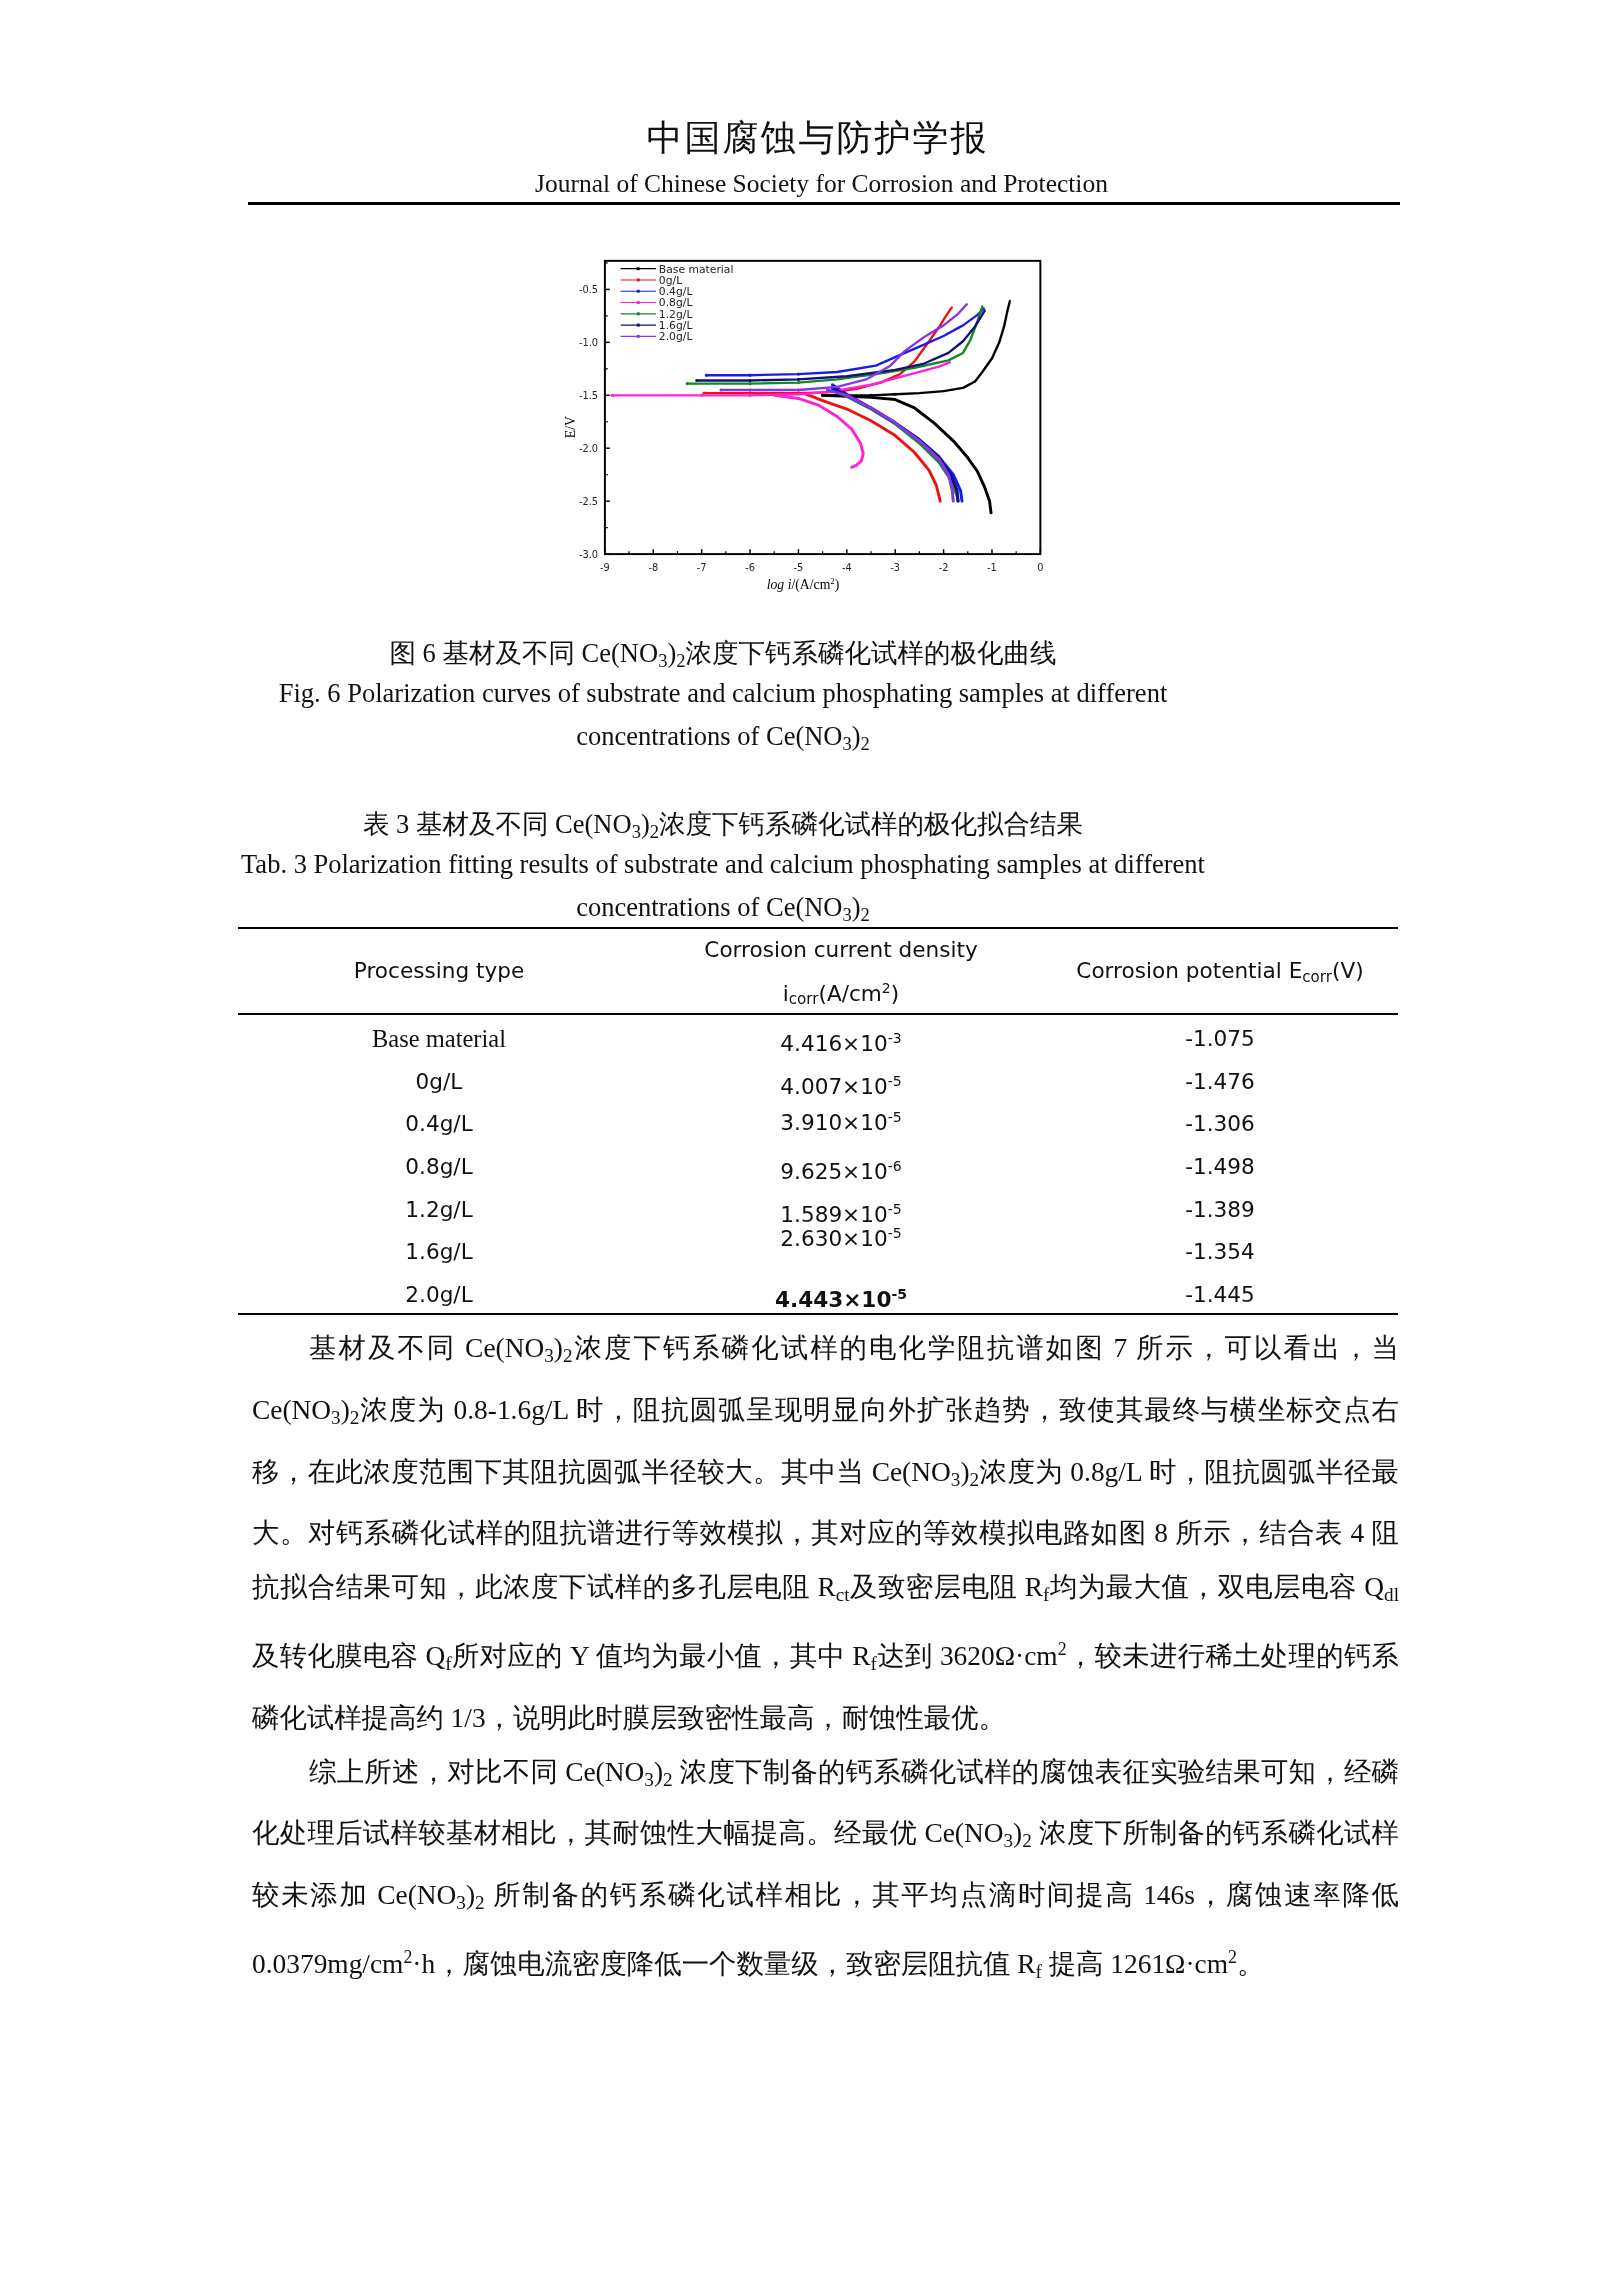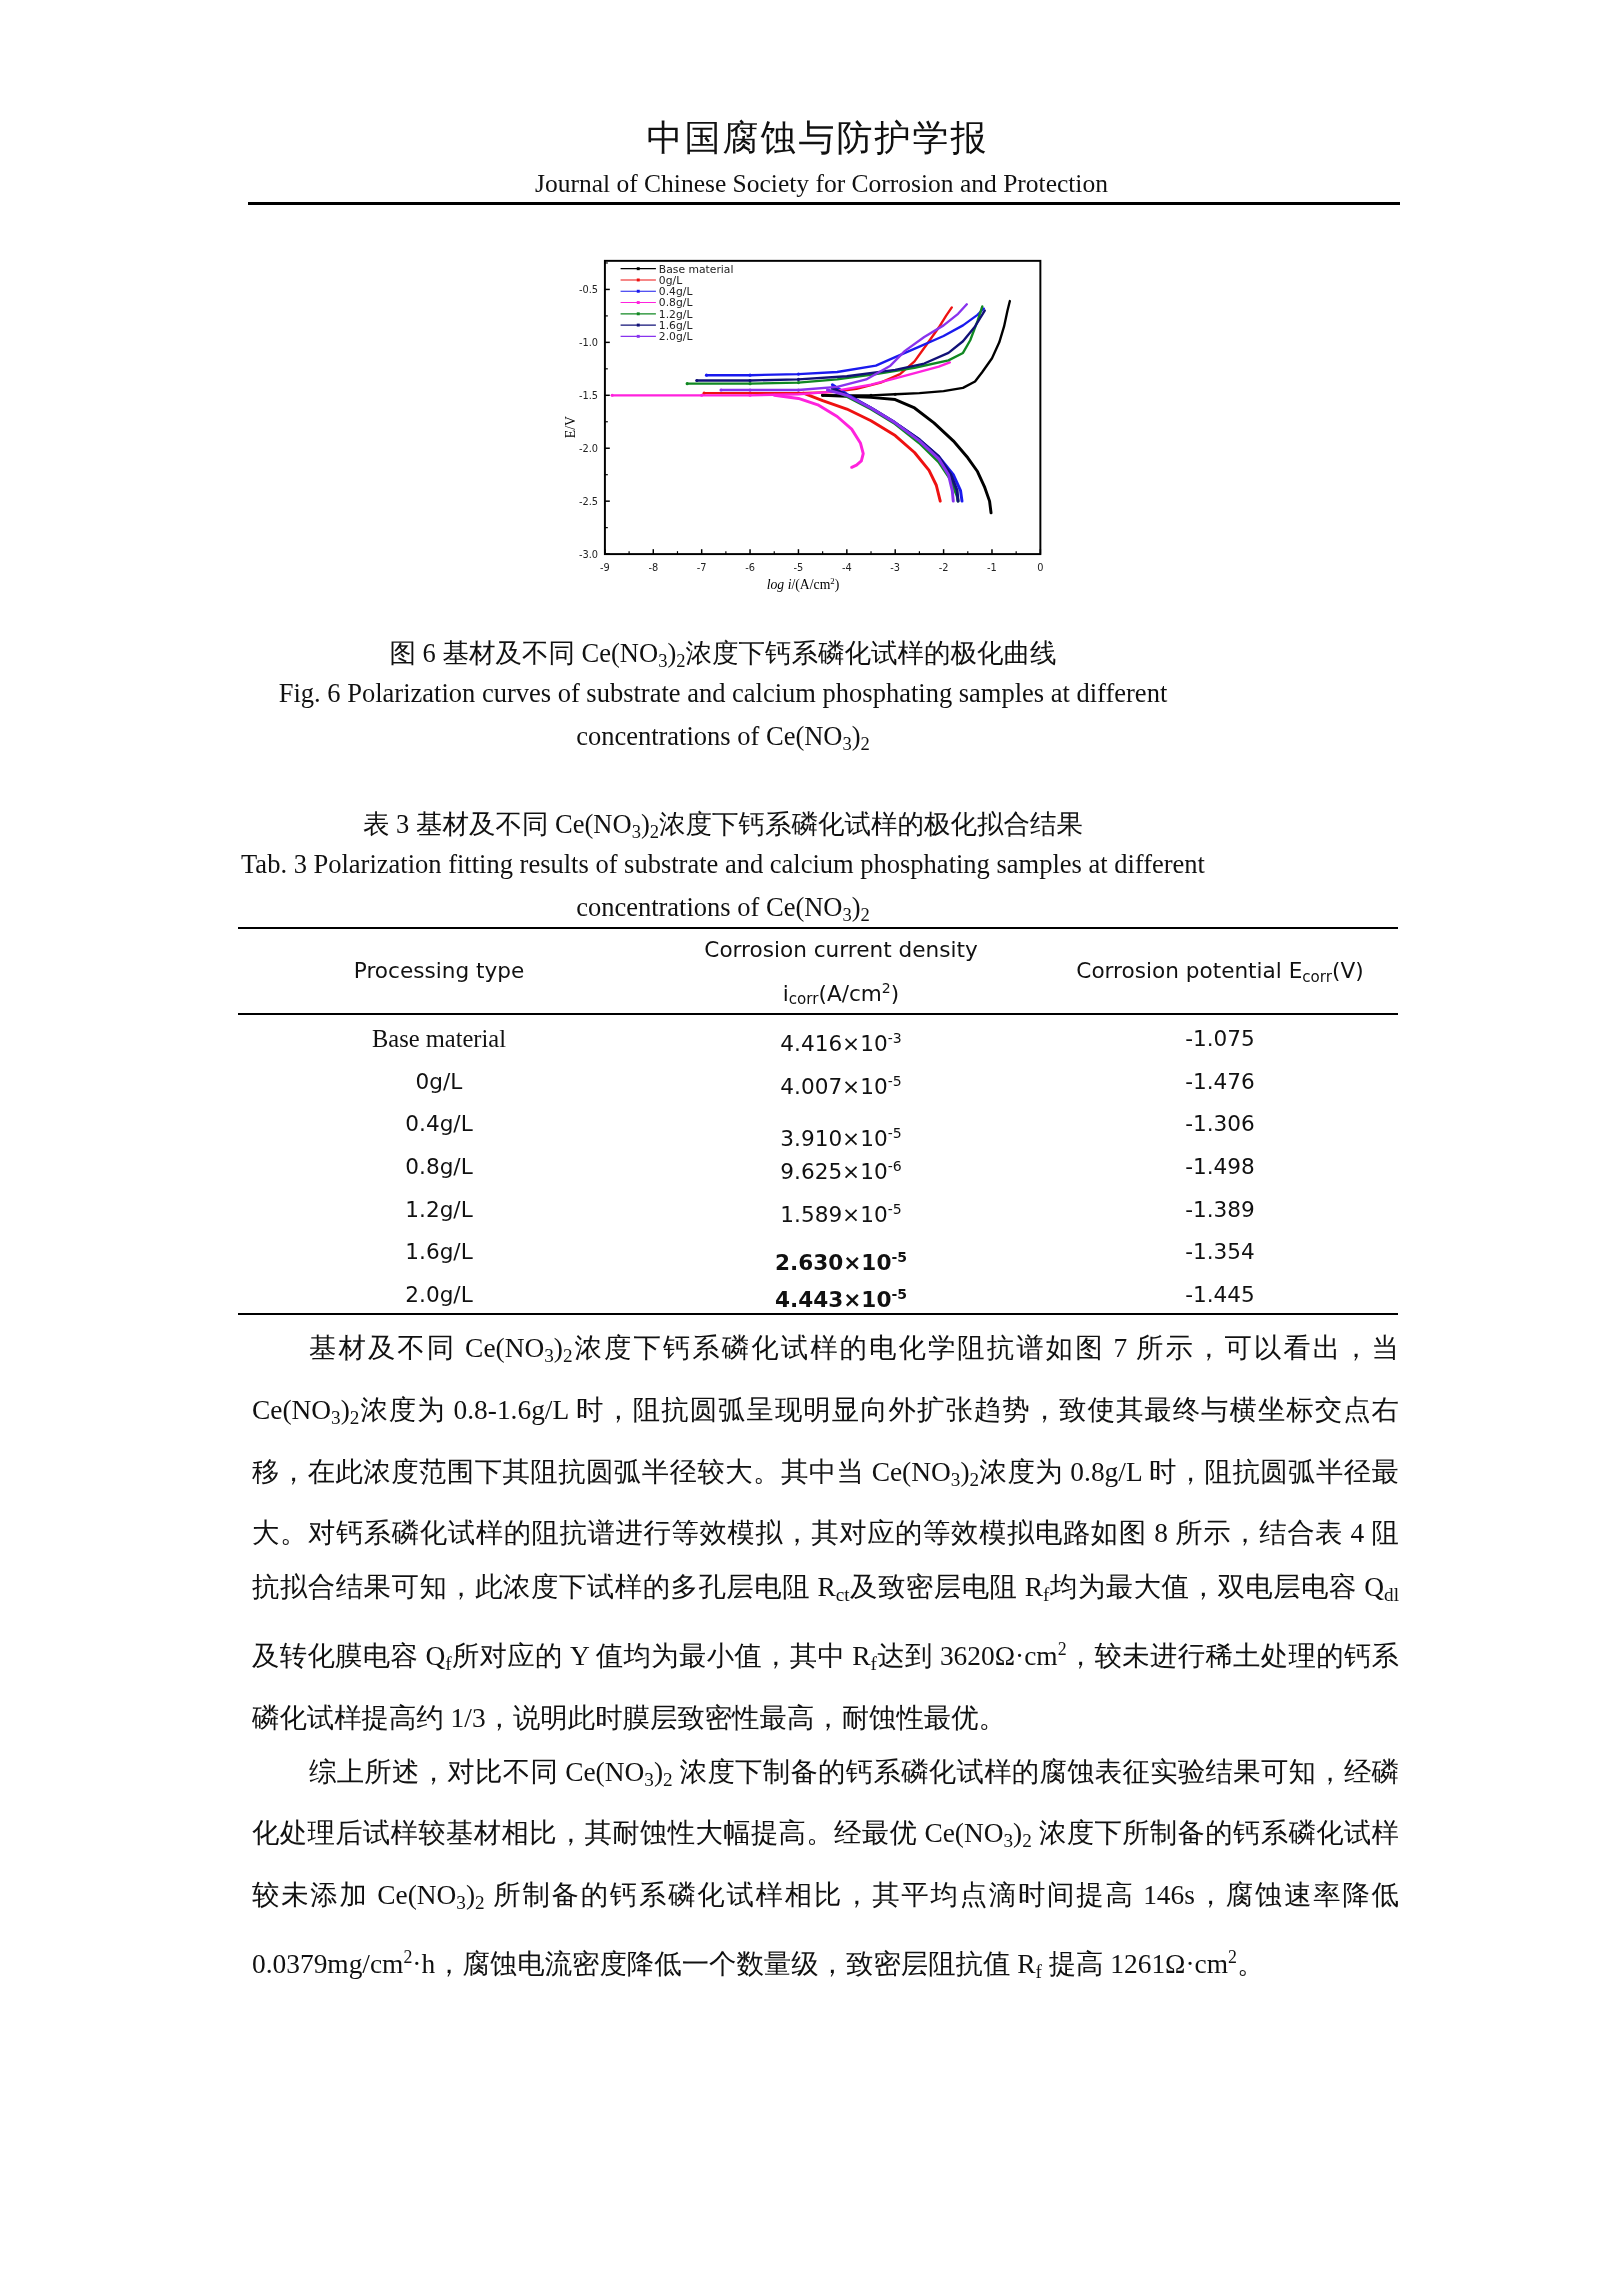--- a/index.html
+++ b/index.html
@@ -199,30 +199,30 @@
   </div>
   <div class="rule-mid"></div>
   <div id="table-body">
       <div class="td col1 serif" style="top: 90px;">Base material</div>
       <div class="td col2" style="top: 90px;"><span>4.416×10</span><sup class="p">-3</sup></div>
       <div class="td col3" style="top: 90px;">-1.075</div>
       <div class="td col1" style="top: 133px;">0g/L</div>
       <div class="td col2" style="top: 133px;"><span>4.007×10</span><sup class="p">-5</sup></div>
       <div class="td col3" style="top: 133px;">-1.476</div>
       <div class="td col1" style="top: 175px;">0.4g/L</div>
-      <div class="td col2" style="top: 185px;"><span>3.910×10</span><sup class="p">-5</sup></div>
+      <div class="td col2" style="top: 169px;"><span>3.910×10</span><sup class="p">-5</sup></div>
       <div class="td col3" style="top: 175px;">-1.306</div>
       <div class="td col1" style="top: 218px;">0.8g/L</div>
       <div class="td col2" style="top: 218px;"><span>9.625×10</span><sup class="p">-6</sup></div>
       <div class="td col3" style="top: 218px;">-1.498</div>
       <div class="td col1" style="top: 261px;">1.2g/L</div>
       <div class="td col2" style="top: 261px;"><span>1.589×10</span><sup class="p">-5</sup></div>
       <div class="td col3" style="top: 261px;">-1.389</div>
       <div class="td col1" style="top: 303px;">1.6g/L</div>
-      <div class="td col2" style="top: 309px; font-weight: bold;"><span>2.630×10</span><sup class="p">-5</sup></div>
+      <div class="td col2" style="top: 285px;"><span>2.630×10</span><sup class="p">-5</sup></div>
       <div class="td col3" style="top: 303px;">-1.354</div>
       <div class="td col1" style="top: 346px;">2.0g/L</div>
       <div class="td col2" style="top: 346px; font-weight: bold;"><span>4.443×10</span><sup class="p">-5</sup></div>
       <div class="td col3" style="top: 346px;">-1.445</div>
     </div>
   <div class="rule-bot"></div>
 </div>
 
 <div class="abs para" style="top:1321px;">
   <p class="indent" id="p1"><span>基材及不同 Ce(NO</span><sub class="s">3</sub><span>)</span><sub class="s">2</sub><span>浓度下钙系磷化试样的电化学阻抗谱如图 7 所示，可以看出，当 Ce(NO</span><sub class="s">3</sub><span>)</span><sub class="s">2</sub><span>浓度为 0.8-1.6g/L 时，阻抗圆弧呈现明显向外扩张趋势，致使其最终与横坐标交点右移，在此浓度范围下其阻抗圆弧半径较大。其中当 Ce(NO</span><sub class="s">3</sub><span>)</span><sub class="s">2</sub><span>浓度为 0.8g/L 时，阻抗圆弧半径最大。对钙系磷化试样的阻抗谱进行等效模拟，其对应的等效模拟电路如图 8 所示，结合表 4 阻抗拟合结果可知，此浓度下试样的多孔层电阻 R</span><sub class="s">ct</sub><span>及致密层电阻 R</span><sub class="s">f</sub><span>均为最大值，双电层电容 Q</span><sub class="s">dl</sub><span>及转化膜电容 Q</span><sub class="s">f</sub><span>所对应的 Y 值均为最小值，其中 R</span><sub class="s">f</sub><span>达到 3620Ω·cm</span><sup class="p">2</sup><span>，较未进行稀土处理的钙系磷化试样提高约 1/3，说明此时膜层致密性最高，耐蚀性最优。</span></p>

